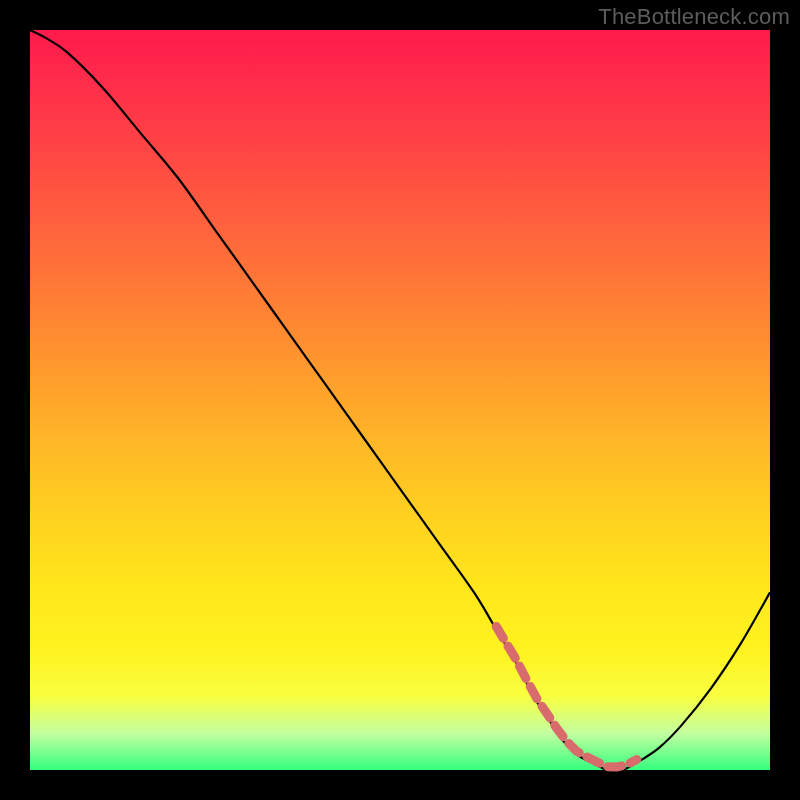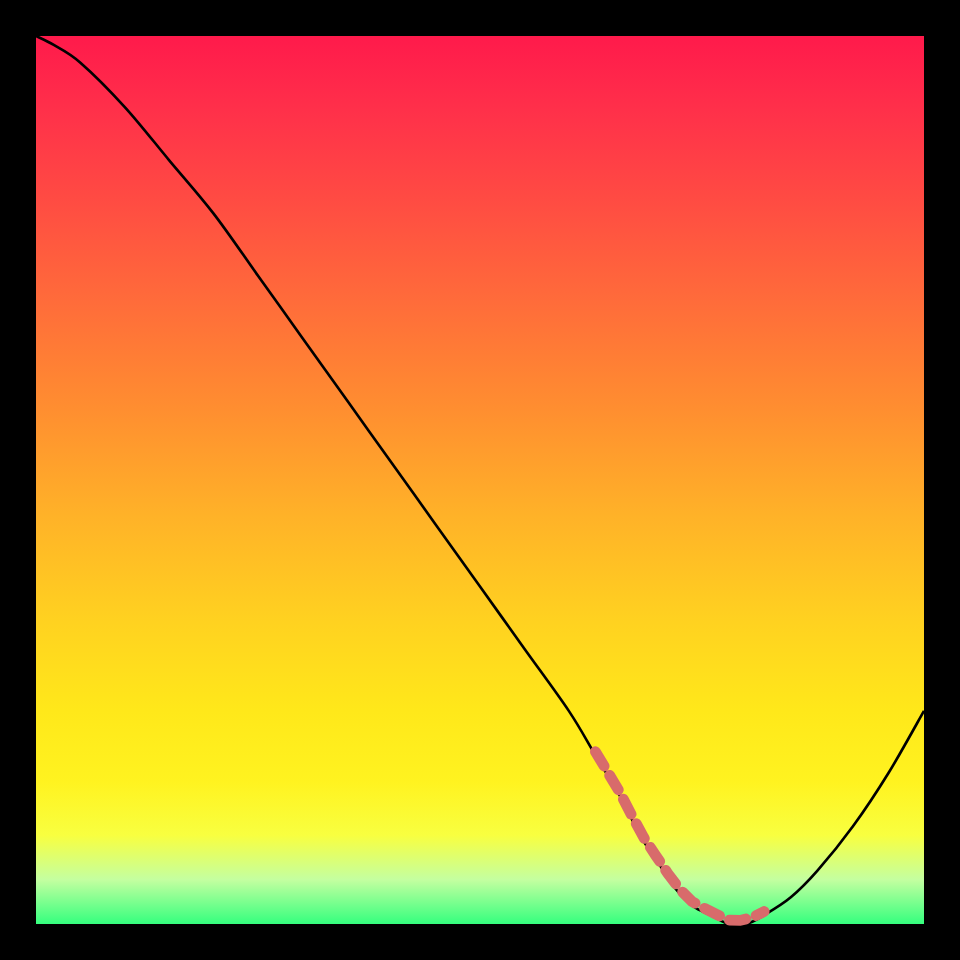--- a/index.html
+++ b/index.html
@@ -67,20 +67,21 @@
     stroke-width: 9;
     stroke-linecap: round;
     stroke-dasharray: 14 9;
   }
 </style>
 </head>
 <body>
 
 <div class="frame">
 
+  <div class="watermark">TheBottleneck.com</div>
 
   <div class="plot">
     <svg class="curve" viewBox="0 0 740 740" preserveAspectRatio="none">
       <path id="curvePath" class="curve-path" d="M 0 0 C 2.47 1.23, 8.63 3.70, 14.80 7.40 C 20.97 11.10, 27.13 13.57, 37.00 22.20 C 46.87 30.83, 61.67 45.63, 74.00 59.20 C 86.33 72.77, 98.67 88.80, 111.00 103.60 C 123.33 118.40, 135.67 131.97, 148.00 148.00 C 160.33 164.03, 172.67 182.53, 185.00 199.80 C 197.33 217.07, 209.67 234.33, 222.00 251.60 C 234.33 268.87, 246.67 286.13, 259.00 303.40 C 271.33 320.67, 283.67 337.93, 296.00 355.20 C 308.33 372.47, 320.67 389.73, 333.00 407.00 C 345.33 424.27, 357.67 441.53, 370.00 458.80 C 382.33 476.07, 394.67 493.33, 407.00 510.60 C 419.33 527.87, 434.13 547.60, 444.00 562.40 C 453.87 577.20, 458.80 587.07, 466.20 599.40 C 473.60 611.73, 482.23 625.30, 488.40 636.40 C 494.57 647.50, 498.27 657.37, 503.20 666.00 C 508.13 674.63, 513.07 680.80, 518.00 688.20 C 522.93 695.60, 527.87 704.23, 532.80 710.40 C 537.73 716.57, 542.67 721.50, 547.60 725.20 C 552.53 728.90, 557.47 730.13, 562.40 732.60 C 567.33 735.07, 572.27 738.77, 577.20 740.00 C 582.13 741.23, 587.07 741.23, 592.00 740.00 C 596.93 738.77, 600.63 736.30, 606.80 732.60 C 612.97 728.90, 621.60 723.97, 629.00 717.80 C 636.40 711.63, 642.57 705.47, 651.20 695.60 C 659.83 685.73, 670.93 672.17, 680.80 658.60 C 690.67 645.03, 700.53 630.23, 710.40 614.20 C 720.27 598.17, 735.07 571.03, 740.00 562.40"></path>
       <path id="markerPath" class="marker-band" d="M 466.20 596.40 L 476.24 613.14 L 486.29 629.88 L 496.33 649.26 L 506.37 667.76 L 516.41 682.82 L 526.46 697.89 L 536.50 711.10 L 546.54 721.14 L 556.59 726.69 L 566.63 731.71 L 576.67 736.74 L 586.71 737.00 L 596.76 734.62 L 606.80 729.60"></path>
     </svg>
   </div>
 
 </div>
 

